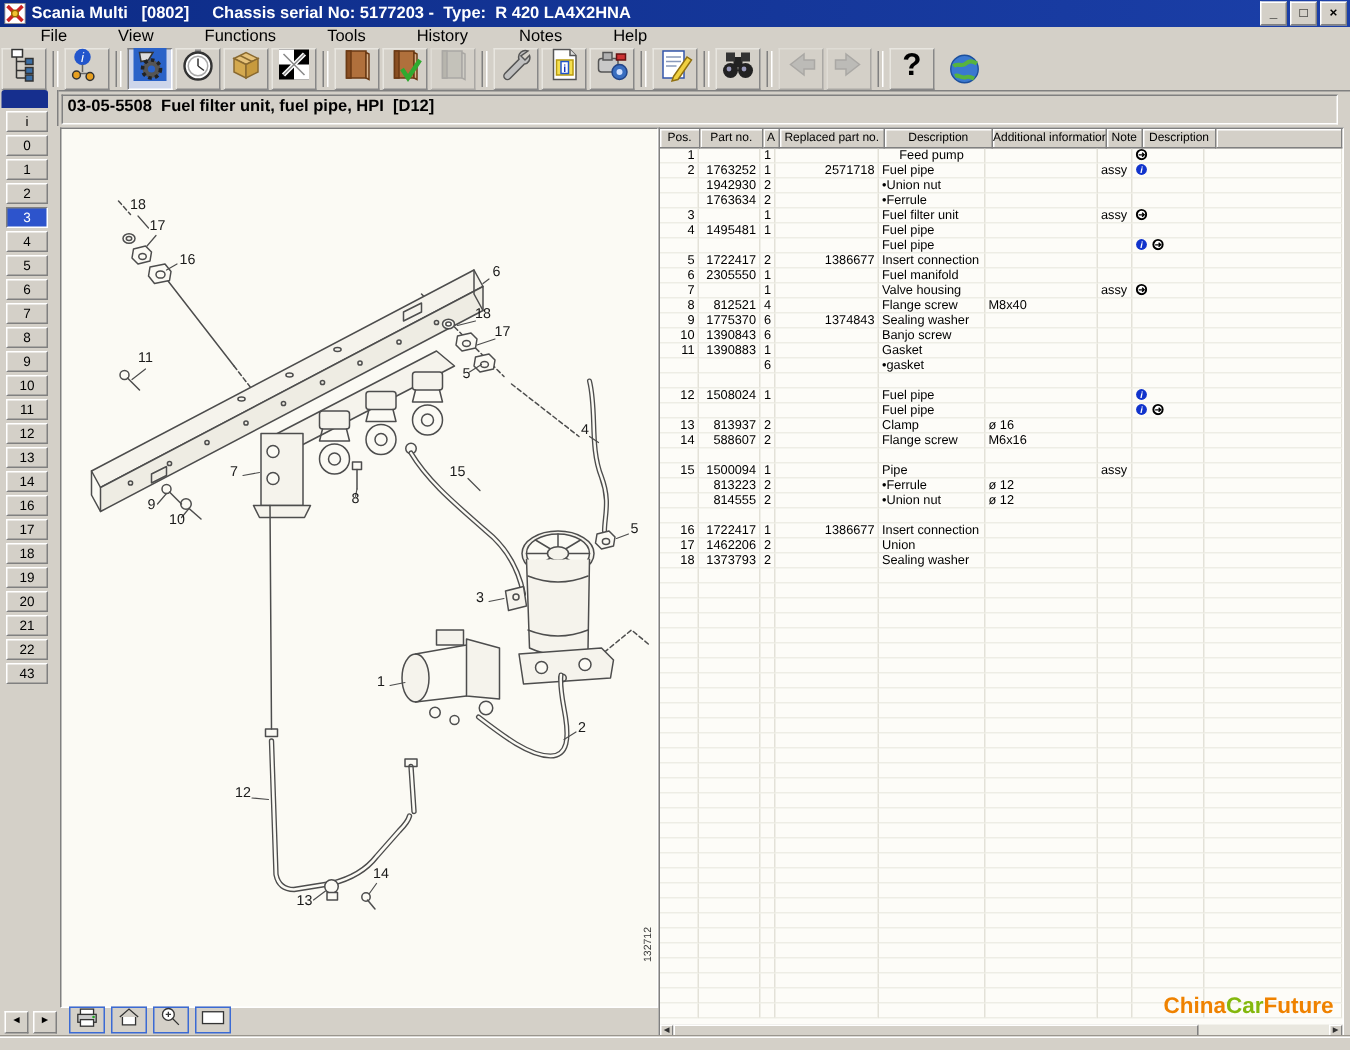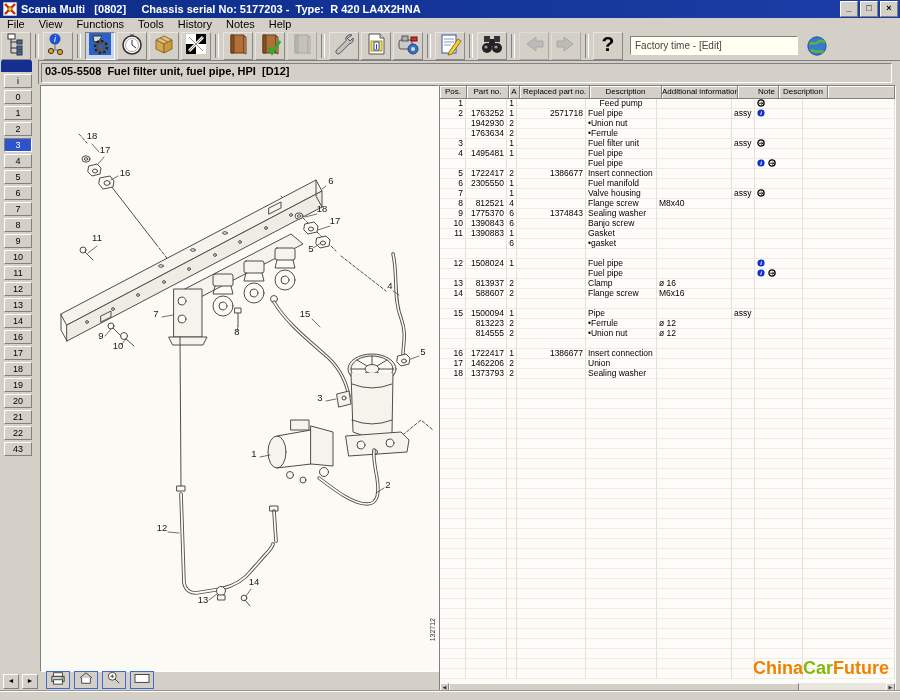--- a/index.html
+++ b/index.html
@@ -14,21 +14,21 @@
   .app-icon{width:14px;height:14px;margin:0 4px 0 3px;flex:none;}
   .title-text{color:#fff;font-weight:bold;font-size:11px;white-space:pre;flex:1;
     overflow:hidden;line-height:18px;}
   .win-btns{display:flex;gap:2px;margin-right:2px;}
   .win-btn{width:16px;height:14px;background:#d4d0c8;font-size:9px;line-height:12px;
     text-align:center;font-weight:bold;color:#000;cursor:default;}
 
   
   .menubar{position:absolute;left:0;top:18px;width:900px;height:13px;display:flex;
     align-items:center;background:#d4d0c8;}
-  .menu-item{font-size:11px;padding:0 7px;line-height:13px;}
+  .menu-item{font-size:11px;padding:0 7px;line-height:13px;margin-left:20px;}
 
   
   .toolbar{position:absolute;left:0;top:31px;width:900px;height:29px;background:#d4d0c8;
     display:flex;align-items:center;border-bottom:1px solid #808080;}
   .tb-btn{width:28px;height:26px;margin:0 1px;display:flex;align-items:center;
     justify-content:center;background:#d4d0c8;}
   .tb-btn.raisedb{border:1px solid;border-color:#e8e6e0 #888 #888 #e8e6e0;}
   .tb-btn.selected{border:1px solid;border-color:#808080 #fff #fff #808080;background:#cdd5ea;}
   .tb-btn.disabled{opacity:.55;}
   .tb-sep{width:2px;height:24px;margin:0 3px;border-left:1px solid #808080;
@@ -76,21 +76,21 @@
     border-bottom:1px solid #808080;font-size:8px;line-height:12px;text-align:center;
     overflow:hidden;white-space:nowrap;flex:none;}
   .tbody{position:absolute;left:0;top:13px;right:0;bottom:8px;overflow:hidden;}
   .tr{display:flex;height:10px;}
   .td{flex:none;font-size:8.5px;line-height:9px;border-right:1px solid #e3e1d8;
     border-bottom:1px solid #eeede5;white-space:nowrap;overflow:hidden;padding:0 2px;
     box-sizing:border-box;}
   .td.r{text-align:right;}
   .td.fill{flex:1;}
   .refs-cell{display:flex;gap:3px;align-items:center;padding-top:0px;}
-  .watermark{position:absolute;right:6px;bottom:12px;font-size:18px;font-weight:bold;
+  .watermark{position:absolute;right:6px;bottom:12px;font-size:15px;font-weight:bold;
     letter-spacing:0;}
   .hscroll{position:absolute;left:0;right:0;bottom:0;height:8px;background:#e9e7df;}
   .hs-arrow{position:absolute;top:0;width:9px;height:8px;background:#d4d0c8;
     border:1px solid;border-color:#fff #808080 #808080 #fff;box-sizing:border-box;
     font-size:5px;line-height:6px;text-align:center;color:#333;}
   .hs-thumb{position:absolute;left:9px;top:0;width:350px;height:8px;background:#d4d0c8;
     border:1px solid;border-color:#fff #808080 #808080 #fff;box-sizing:border-box;}
 
   .statusbar{position:absolute;left:0;bottom:0;width:900px;height:8px;background:#d4d0c8;
     border-top:1px solid #fff;box-shadow:0 -1px 0 #9a968e;}
@@ -259,21 +259,20 @@
             <path d="M10 5v4H3v6h7v4l9-7z" fill="#aaa" stroke="#888"></path>
           </svg></span>
       </span>
       <span class="tb-sep"></span>
       <span class="tb-btn raisedb">
         <span><svg width="24" height="24" viewBox="0 0 24 24">
             <text x="12" y="19" font-size="21" font-weight="bold" text-anchor="middle" fill="#000">?</text>
           </svg></span>
       </span>
     </span>
-  <input class="factory-input" readonly="" value="Factory time - [Edit]" style="">
   <span class="globe-wrap">
     <svg width="22" height="22" viewBox="0 0 24 24">
       <circle cx="12" cy="12" r="10" fill="#3a78d0" stroke="#1c4f9c"></circle>
       <path d="M4 10c3-3 6 1 9-2 2-2 5-2 8 0M5 17c3-1 5 2 8 1 2-1 4 0 6 1" stroke="#57b33e" stroke-width="3" fill="none"></path>
     </svg>
   </span>
 </div>
 
 <div class="crumbbar">
   <div class="crumb-field">03-05-5508  Fuel filter unit, fuel pipe, HPI  [D12]</div>
@@ -495,21 +494,21 @@
     </div>
 
   <div class="table-pane">
     <div class="thead" id="thead">
         <div class="th" style="width: 26px;">Pos.</div>
         <div class="th" style="width: 41px;">Part no.</div>
         <div class="th" style="width: 10px;">A</div>
         <div class="th" style="width: 69px;">Replaced part no.</div>
         <div class="th" style="width: 71px;">Description</div>
         <div class="th" style="width: 75px;">Additional information</div>
-        <div class="th" style="width: 23px; padding-left: 17px;">Note</div>
+        <div class="th" style="width: 23px;">Note</div>
         <div class="th" style="width: 48px;">Description</div>
         <div class="th" style="flex: 1 1 0%;"></div>
       </div>
     <div class="tbody" id="tbody">
         <div class="tr">
           <div class="td r" style="width: 26px;">1</div>
           <div class="td r" style="width: 41px;"></div>
           <div class="td r" style="width: 10px;">1</div>
           <div class="td r" style="width: 69px;"></div>
           <div class="td " style="width: 71px; text-align: center;">Feed pump</div>

